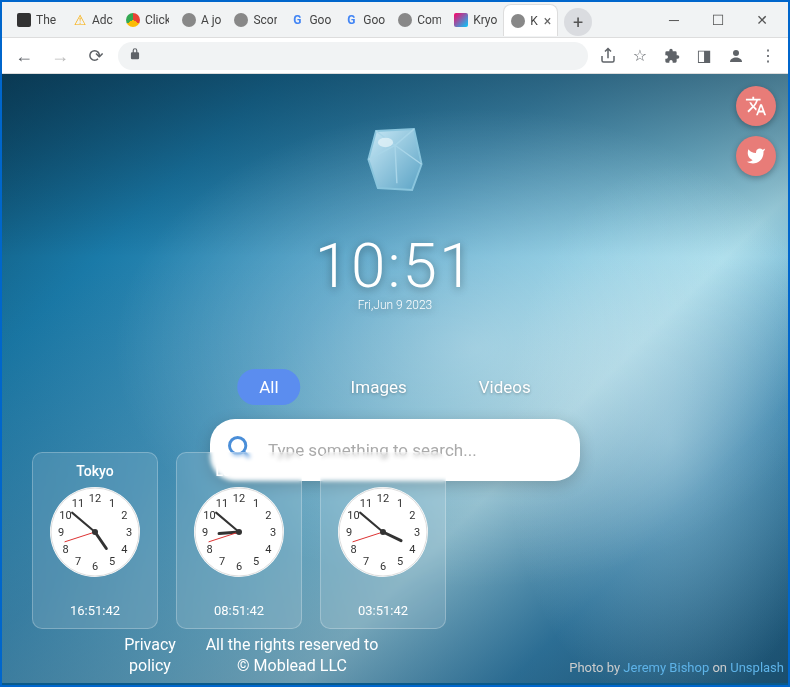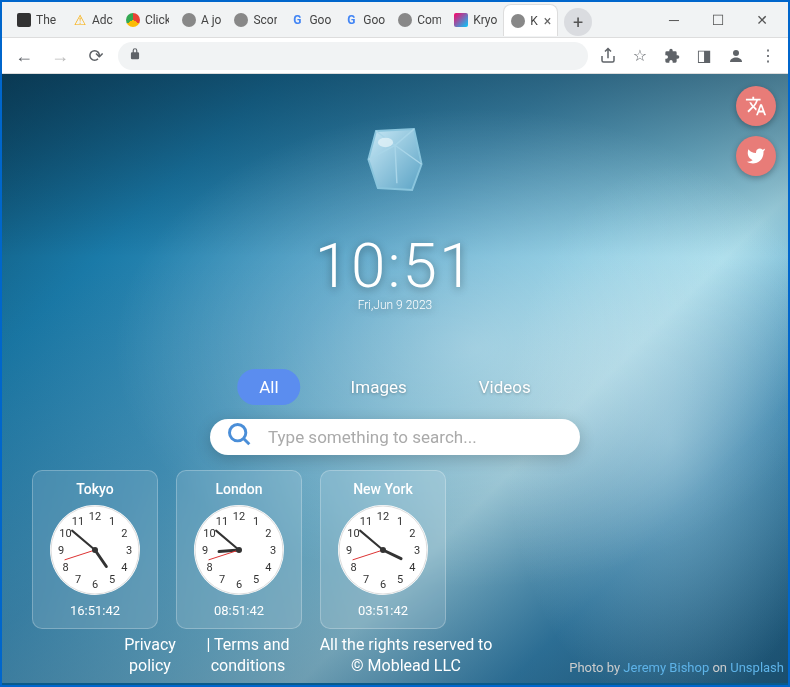--- a/index.html
+++ b/index.html
@@ -45,30 +45,30 @@
 .time-display { position: absolute; top: 155px; left: 50%; transform: translateX(-50%); text-align: center; color: #fff; text-shadow: 0 2px 8px rgba(0,0,0,0.4); z-index: 5; }
 .time-main { font-size: 62px; font-weight: 300; letter-spacing: 2px; }
 .date-main { font-size: 12px; font-weight: 300; margin-top: -4px; }
 
 
 .cats { position: absolute; top: 295px; left: 50%; transform: translateX(-50%); display: flex; gap: 28px; z-index: 5; }
 .cat { padding: 8px 22px; border-radius: 20px; color: #fff; font-size: 17px; cursor: pointer; text-shadow: 0 1px 3px rgba(0,0,0,0.3); }
 .cat.active { background: #5b8def; text-shadow: none; }
 
 
-.searchbar { position: absolute; top: 345px; left: 50%; transform: translateX(-50%); width: 370px; height: 36px; background: #fff; border-radius: 25px; display: flex; align-items: center; padding: 12px 16px; gap: 14px; z-index: 5; box-shadow: 0 4px 16px rgba(0,0,0,0.2); }
+.searchbar { position: absolute; top: 345px; left: 50%; transform: translateX(-50%); width: 370px; height: 62px; background: #fff; border-radius: 25px; display: flex; align-items: center; padding: 12px 16px; gap: 14px; z-index: 5; box-shadow: 0 4px 16px rgba(0,0,0,0.2); }
 .search-input { flex: 1; border: none; outline: none; font-size: 17px; color: #888; background: transparent; }
 .search-input::placeholder { color: #aaa; }
 
 
 .world-clocks { position: absolute; bottom: 54px; left: 30px; display: flex; gap: 18px; z-index: 5; }
 .clock-card { width: 126px; padding: 10px 8px; background: rgba(255,255,255,0.12); border: 1px solid rgba(255,255,255,0.25); border-radius: 10px; display: flex; flex-direction: column; align-items: center; gap: 8px; backdrop-filter: blur(2px); }
 .clock-city { color: #fff; font-size: 14px; font-weight: 500; }
 .clock-face { width: 90px; height: 90px; background: #fff; border-radius: 50%; position: relative; }
-.clock-digital { color: #fff; font-size: 13px; }
+.clock-digital { color: #fff; font-size: 13px; margin-top: 18px; }
 
 
 .footer-links { position: absolute; bottom: 6px; left: 118px; display: flex; gap: 22px; color: #fff; font-size: 16px; z-index: 5; align-items: flex-start; }
 .footer-links span { text-align: center; line-height: 1.3; }
 .attribution { position: absolute; bottom: 8px; right: 4px; color: #ccc; font-size: 13px; z-index: 5; }
 .attribution a { color: #5eb3e8; cursor: pointer; }
 </style>
 </head>
 <body>
 
@@ -297,20 +297,19 @@
     <line x1="45" y1="45" x2="22.08611914096073" y2="25.636269368281493" stroke="#333" stroke-width="2" stroke-linecap="round"></line>
     <line x1="45" y1="45" x2="14.566191478555087" y2="54.88854381999832" stroke="#d33" stroke-width="1"></line>
     <circle cx="45" cy="45" r="3" fill="#333"></circle>
   </svg></div>
     <div class="clock-digital">03:51:42</div>
       </div>
     </div>
 
   <div class="footer-links">
     <span style="width:60px">Privacy policy</span>
-    <span style="width:92px">| Terms and conditions</span>
     <span style="width:180px">All the rights reserved to © Moblead LLC</span>
   </div>
 
   <div class="attribution">
     <span>Photo by </span><a>Jeremy Bishop</a><span> on </span><a>Unsplash</a>
   </div>
 </div>
 
 </body></html>

